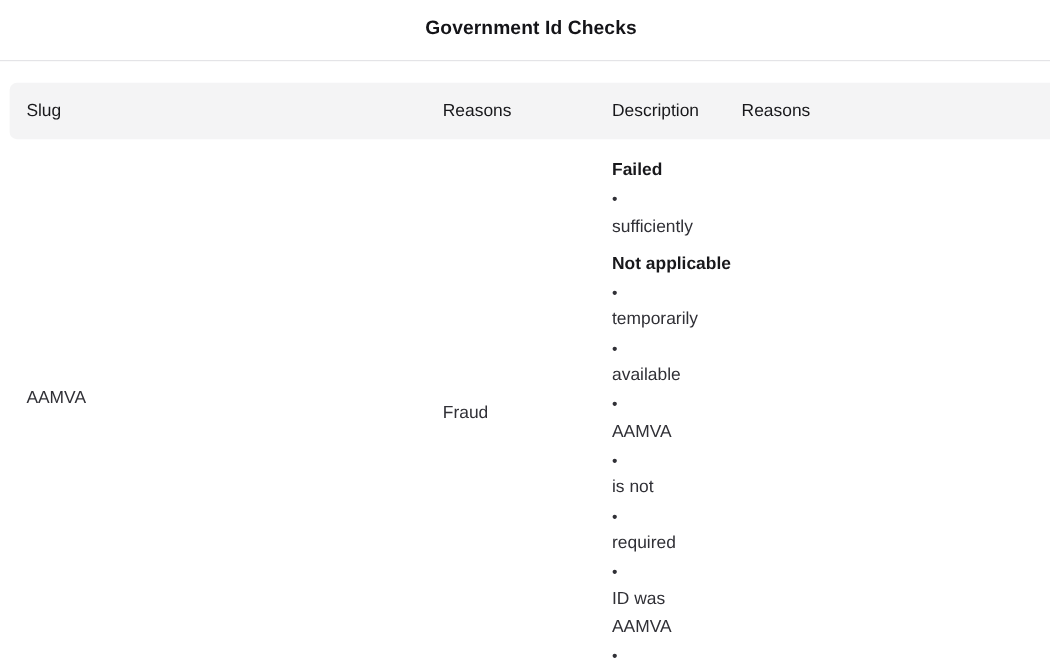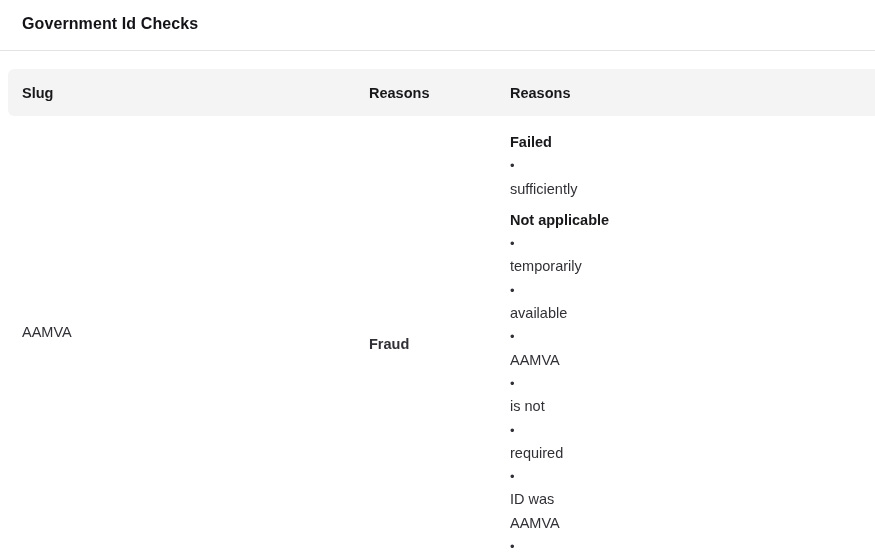--- a/index.html
+++ b/index.html
@@ -4,21 +4,21 @@
 <style>
   * { margin: 0; padding: 0; box-sizing: border-box; }
   html, body {
     width: 875px; height: 553px;
     overflow: hidden;
     background: #ffffff;
     font-family: "Liberation Sans", "DejaVu Sans", sans-serif;
   }
   .page { position: relative; width: 875px; height: 553px; }
 
-  .title-bar { padding: 15px 12px 0 22px; height: 50px; }
+  .title-bar { padding: 15px 12px 0 22px; height: 50px; text-align: center; }
   .page-title {
     font-size: 16px; font-weight: 700; color: #141418;
     letter-spacing: 0.1px;
   }
   .title-divider { border: none; border-top: 1px solid #e4e4e7; width: 875px; }
 
   .checks-table { margin: 18px 0 0 8px; width: 1170px; }
 
   .grid-row {
     display: grid;
@@ -27,30 +27,30 @@
   .grid-row > div:first-child { padding-left: 14px; }
   .grid-row > div { padding-left: 8px; padding-right: 8px; }
 
   .thead {
     background: #f4f4f5;
     border-radius: 6px;
     height: 47px;
     align-items: center;
   }
   .th {
-    font-size: 14.5px; font-weight: 700; color: #18181b;
+    font-size: 14.5px; font-weight: 400; color: #18181b;
     white-space: nowrap;
   }
 
   .trow { min-height: 560px; align-items: start; }
   .cell { font-size: 14.5px; color: #303036; line-height: 23.3px; }
 
   .cell-slug        { padding-top: 217px; white-space: nowrap; }
   .cell-check-name  { padding-top: 205px; }
-  .cell-category    { padding-top: 217px; font-weight: bold; }
+  .cell-category    { padding-top: 217px; }
   .cell-description { padding-top: 193px; }
   .cell-reasons     { padding-top: 15px; }
 
   .line { white-space: nowrap; line-height: 23.3px; }
 
   .rheading { font-weight: 700; color: #18181b; white-space: nowrap; line-height: 23.3px; }
   .rheading.mt { margin-top: 8px; }
   .rbullet { display: flex; align-items: baseline; line-height: 23.3px; white-space: nowrap; }
   .bullet-dot { width: 18px; flex: 0 0 18px; color: #303036; font-size: 13px; }
   .rcont { white-space: nowrap; line-height: 23.3px; color: #303036; }
@@ -63,20 +63,21 @@
   <div class="title-bar">
     <div class="page-title">Government Id Checks</div>
   </div>
   <hr class="title-divider">
 
   <div class="checks-table">
 
     <div class="grid-row thead">
       <div class="th">Slug</div>
       <div class="th">Reasons</div>
+      <div class="th">Description</div>
       <div class="th">Reasons</div>
     </div>
 
     <div class="grid-row trow">
 
 
       <div class="cell cell-check-name">
         <div class="line">AAMVA</div>
       </div>
 

